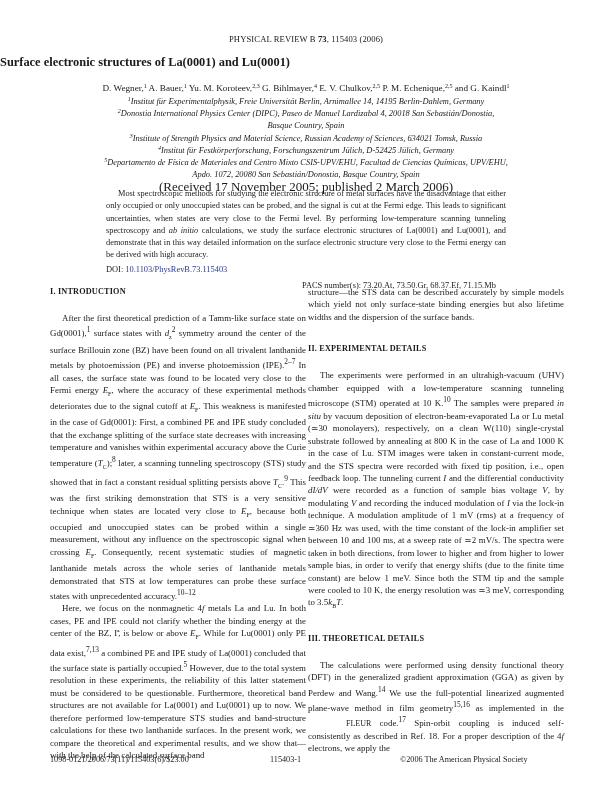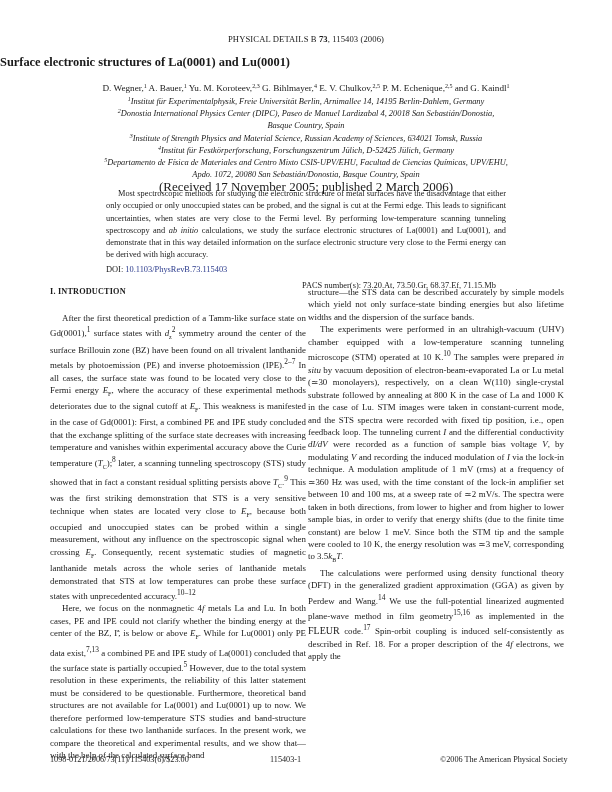--- a/index.html
+++ b/index.html
@@ -40,33 +40,33 @@
   }
   .col-left { left: 50px; }
   .col-right { left: 308px; }
   .section-head {
     text-align: left; font-weight: bold; font-size: 8.2px; letter-spacing: 0.2px;
     margin: 0 0 14px 0; line-height: 12px;
   }
   .col-right .section-head { margin-top: 20px; }
   .para { text-indent: 12px; margin: 0; }
   .para i { font-style: italic; }
-  .smallcaps { font-variant: small-caps; font-size: 14px; }
+  .smallcaps { font-variant: small-caps; font-size: 12px; margin-left: 38px; }
   .footer {
     position: absolute; top: 755px; left: 0; width: 612px; font-size: 8.2px;
   }
   .footer .f-left { position: absolute; left: 50px; }
   .footer .f-center { position: absolute; left: 270px; }
-  .footer .f-right { position: absolute; left: 440px; }
+  .footer .f-right { position: absolute; left: 400px; }
 </style>
 </head>
 <body>
 
 <div class="journal-header">
-  <span>PHYSICAL DETAILS B</span>
+  <span>PHYSICAL REVIEW B</span>
   <b>73</b><span>, 115403 (2006)</span>
 </div>
 
 <div class="title">Surface electronic structures of La(0001) and Lu(0001)</div>
 
 <div class="authors">
   <span>D. Wegner,</span><sup>1</sup>
   <span>A. Bauer,</span><sup>1</sup>
   <span>Yu. M. Koroteev,</span><sup>2,3</sup>
   <span>G. Bihlmayer,</span><sup>4</sup>
@@ -94,21 +94,23 @@
 </div>
 
 <div class="col col-left">
   <div class="section-head">I. INTRODUCTION</div>
   <p class="para"><span>After the first theoretical prediction of a Tamm-like surface state on Gd(0001),</span><sup>1</sup><span> surface states with </span><i>d</i><sub style="font-size:6px">z</sub><sup>2</sup><span> symmetry around the center of the surface Brillouin zone (BZ) have been found on all trivalent lanthanide metals by photoemission (PE) and inverse photoemission (IPE).</span><sup>2–7</sup><span> In all cases, the surface state was found to be located very close to the Fermi energy </span><i>E</i><sub style="font-size:6px">F</sub><span>, where the accuracy of these experimental methods deteriorates due to the signal cutoff at </span><i>E</i><sub style="font-size:6px">F</sub><span>. This weakness is manifested in the case of Gd(0001): First, a combined PE and IPE study concluded that the exchange splitting of the surface state decreases with increasing temperature and vanishes within experimental accuracy above the Curie temperature (</span><i>T</i><sub style="font-size:6px">C</sub><span>);</span><sup>8</sup><span> later, a scanning tunneling spectroscopy (STS) study showed that in fact a constant residual splitting persists above </span><i>T</i><sub style="font-size:6px">C</sub><span>.</span><sup>9</sup><span> This was the first striking demonstration that STS is a very sensitive technique when states are located very close to </span><i>E</i><sub style="font-size:6px">F</sub><span>, because both occupied and unoccupied states can be probed within a single measurement, without any influence on the spectroscopic signal when crossing </span><i>E</i><sub style="font-size:6px">F</sub><span>. Consequently, recent systematic studies of magnetic lanthanide metals across the whole series of lanthanide metals demonstrated that STS at low temperatures can probe these surface states with unprecedented accuracy.</span><sup>10–12</sup></p>
   <p class="para"><span>Here, we focus on the nonmagnetic 4</span><i>f</i><span> metals La and Lu. In both cases, PE and IPE could not clarify whether the binding energy at the center of the BZ, </span><span>Γ̄</span><span>, is below or above </span><i>E</i><sub style="font-size:6px">F</sub><span>. While for Lu(0001) only PE data exist,</span><sup>7,13</sup><span> a combined PE and IPE study of La(0001) concluded that the surface state is partially occupied.</span><sup>5</sup><span> However, due to the total system resolution in these experiments, the reliability of this latter statement must be considered to be questionable. Furthermore, theoretical band structures are not available for La(0001) and Lu(0001) up to now. We therefore performed low-temperature STS studies and band-structure calculations for these two lanthanide surfaces. In the present work, we compare the theoretical and experimental results, and we show that—with the help of the calculated surface band</span></p>
 </div>
 
 <div class="col col-right">
   <p class="para" style="text-indent:0">structure—the STS data can be described accurately by simple models which yield not only surface-state binding energies but also lifetime widths and the dispersion of the surface bands.</p>
+  <div class="section-head">II. EXPERIMENTAL DETAILS</div>
   <p class="para"><span>The experiments were performed in an ultrahigh-vacuum (UHV) chamber equipped with a low-temperature scanning tunneling microscope (STM) operated at 10 K.</span><sup>10</sup><span> The samples were prepared </span><i>in situ</i><span> by vacuum deposition of electron-beam-evaporated La or Lu metal (≃30 monolayers), respectively, on a clean W(110) single-crystal substrate followed by annealing at 800 K in the case of La and 1000 K in the case of Lu. STM images were taken in constant-current mode, and the STS spectra were recorded with fixed tip position, i.e., open feedback loop. The tunneling current </span><i>I</i><span> and the differential conductivity </span><i>dI/dV</i><span> were recorded as a function of sample bias voltage </span><i>V</i><span>, by modulating </span><i>V</i><span> and recording the induced modulation of </span><i>I</i><span> via the lock-in technique. A modulation amplitude of 1 mV (rms) at a frequency of ≃360 Hz was used, with the time constant of the lock-in amplifier set between 10 and 100 ms, at a sweep rate of ≃2 mV/s. The spectra were taken in both directions, from lower to higher and from higher to lower sample bias, in order to verify that energy shifts (due to the finite time constant) are below 1 meV. Since both the STM tip and the sample were cooled to 10 K, the energy resolution was ≃3 meV, corresponding to 3.5</span><i>k</i><sub style="font-size:6px">B</sub><i>T</i><span>.</span></p>
+  <div class="section-head">III. THEORETICAL DETAILS</div>
   <p class="para"><span>The calculations were performed using density functional theory (DFT) in the generalized gradient approximation (GGA) as given by Perdew and Wang.</span><sup>14</sup><span> We use the full-potential linearized augmented plane-wave method in film geometry</span><sup>15,16</sup><span> as implemented in the </span><span class="smallcaps">fleur</span><span> code.</span><sup>17</sup><span> Spin-orbit coupling is induced self-consistently as described in Ref. 18. For a proper description of the 4</span><i>f</i><span> electrons, we apply the</span></p>
 </div>
 
 <div class="footer">
   <span class="f-left">1098-0121/2006/73(11)/115403(6)/$23.00</span>
   <span class="f-center">115403-1</span>
   <span class="f-right">©2006 The American Physical Society</span>
 </div>
 
 </body></html>

